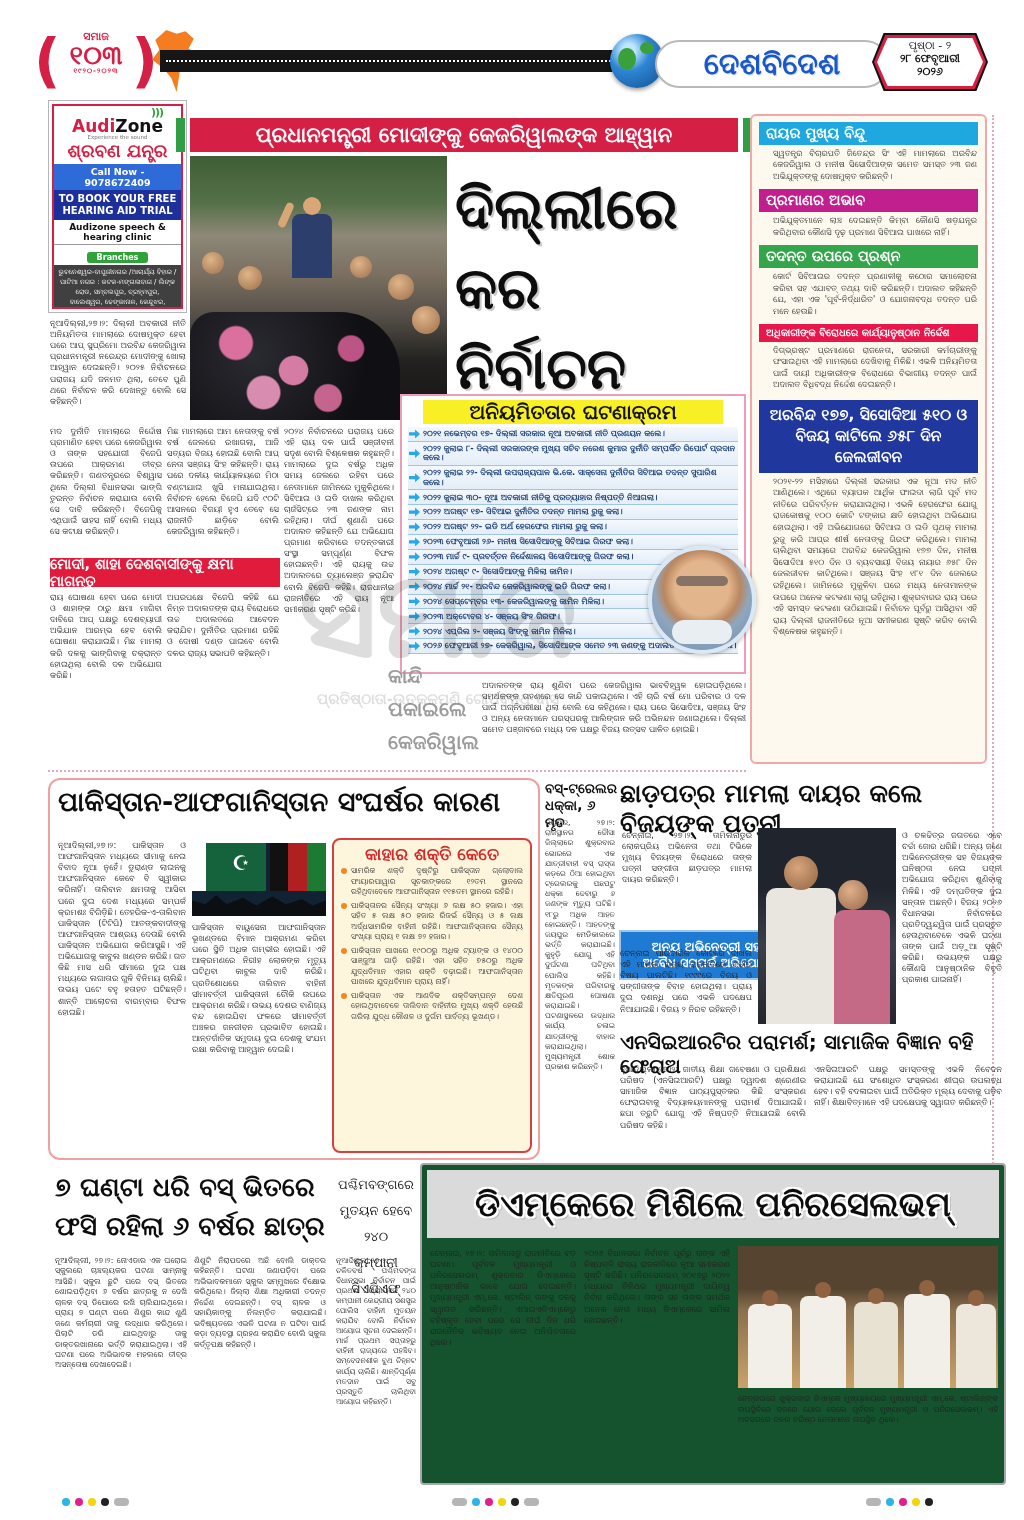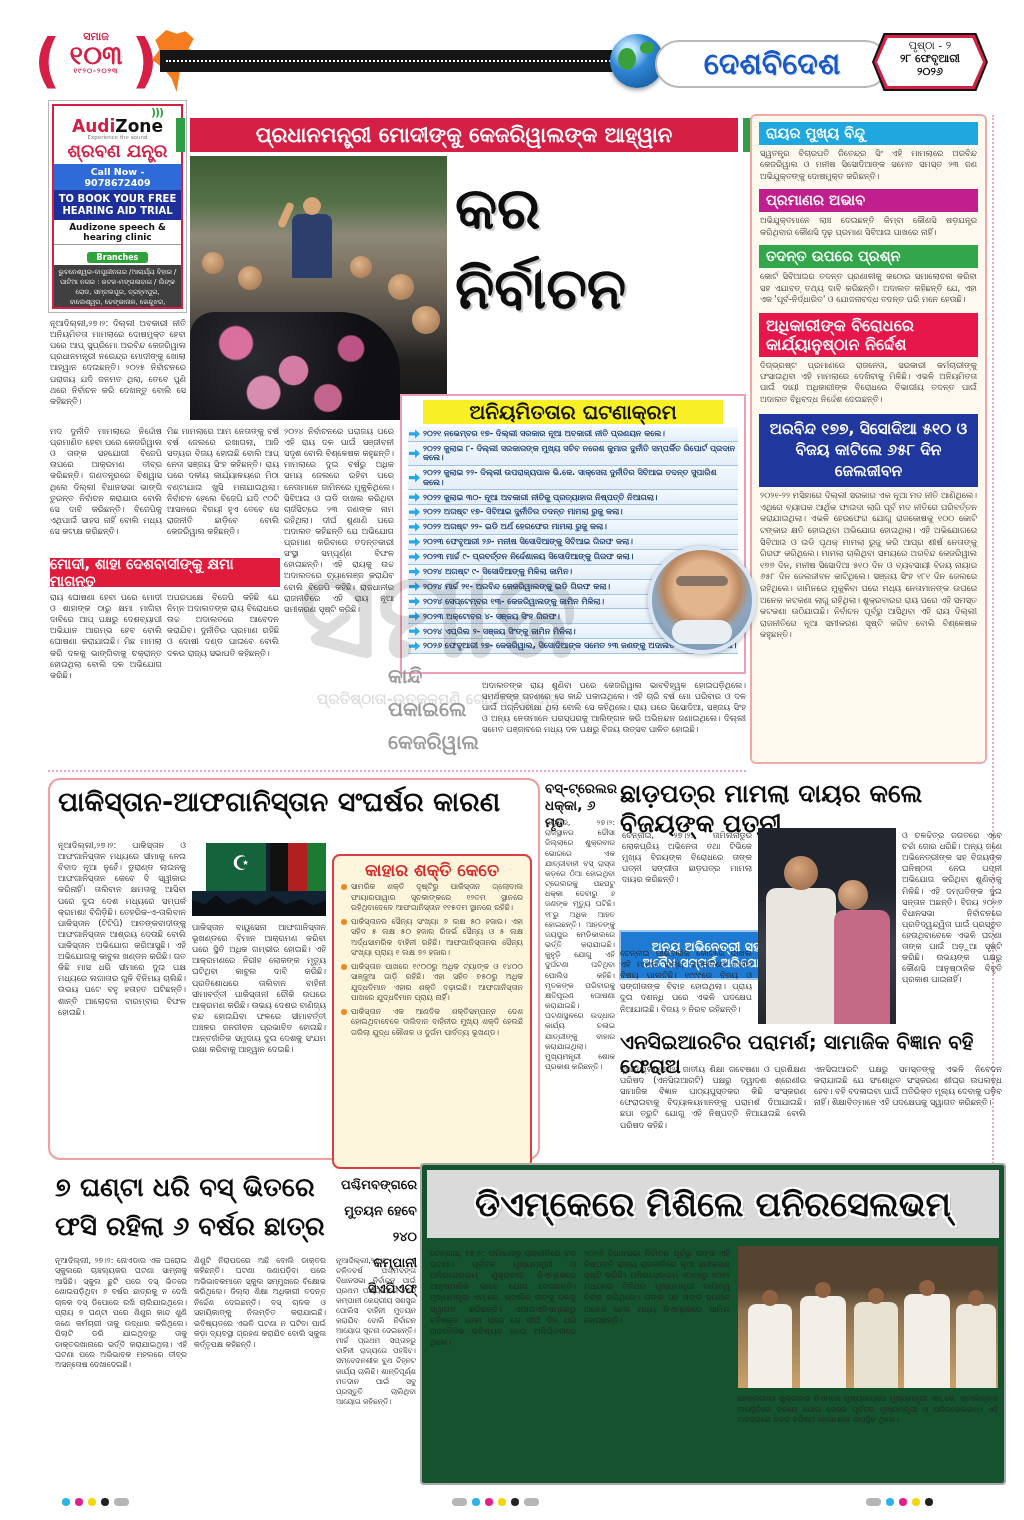--- a/index.html
+++ b/index.html
@@ -58,22 +58,22 @@
     background:radial-gradient(circle at 20% 30%,rgba(238,120,170,.9) 0 8%,transparent 9%),
                radial-gradient(circle at 45% 55%,rgba(244,140,185,.85) 0 10%,transparent 11%),
                radial-gradient(circle at 70% 35%,rgba(230,100,160,.8) 0 7%,transparent 8%),
                radial-gradient(circle at 32% 75%,rgba(248,160,200,.85) 0 9%,transparent 10%),
                radial-gradient(circle at 60% 80%,rgba(238,120,170,.8) 0 8%,transparent 9%);}
   .lead-head{left:455px;top:168px;width:292px;height:240px;font-weight:800;color:#0d0d0d;font-size:57px;line-height:80px;
     text-shadow:2px 2px 0 #c9c9c9;}
   
   .rail{left:750px;top:114px;width:237px;height:650px;border:2px solid #f0a8a8;border-radius:6px;background:#fdf9ee;box-sizing:border-box;padding:6px 7px;}
   .rb-h{color:#fff;font-weight:800;font-size:14.5px;padding:3px 7px;margin-top:4px;}
-  .rb-h.small{font-size:16px;}
-  .rb-b{font-size:8.3px;line-height:1.38;text-align:justify;color:#333;padding:3px 1px;}
+  .rb-h.small{font-size:10px;}
+  .rb-b{font-size:8.3px;line-height:1.38;text-align:justify;color:#333;padding:3px 1px;margin-left:13px;}
   .jail-h{background:var(--c-navy);color:#fff;font-weight:800;font-size:15.5px;line-height:21px;text-align:center;padding:5px 4px;margin-top:6px;}
   
   .tlbox{left:400px;top:394px;width:346px;height:280px;border:2px solid #ef9db5;background:#fff;box-sizing:border-box;padding:3px 6px;}
   .tl-title{width:300px;margin:1px auto 3px;background:var(--c-yellow);text-align:center;font-size:20px;font-weight:800;color:#111;padding:0 0;}
   .tl-row{display:flex;align-items:center;border-bottom:1px solid #9fc4e4;padding:2.3px 0;background:linear-gradient(180deg,#f3f8fd,#e4eef8);}
   .tl-arrow{flex:0 0 11px;height:9px;margin:0 3px 0 1px;background:#29a8e8;
     clip-path:polygon(0 32%,55% 32%,55% 0,100% 50%,55% 100%,55% 68%,0 68%);}
   .tl-text{font-size:8.1px;font-weight:700;color:#1b3f77;line-height:1.15;}
   .kej-circle{left:648px;top:546px;width:100px;height:100px;border-radius:50%;border:4px solid #d9e8f4;z-index:4;
     background:radial-gradient(circle at 50% 38%,#e3b58c 0 34%,#b98760 48%,#8fa6bd 60%,#6f8fb0 100%);box-shadow:0 1px 5px rgba(0,0,0,.3);}
@@ -92,41 +92,41 @@
   .hsep1{left:48px;top:770px;width:698px;border-top:2px dotted #e7a8b8;}
   .pak{left:48px;top:778px;width:492px;height:382px;border:2px solid #f0a0a0;border-radius:12px;box-sizing:border-box;}
   .pak-h{left:58px;top:786px;width:475px;font-size:27px;font-weight:800;color:#0d0d0d;}
   .flags{left:192px;top:843px;width:134px;height:73px;overflow:hidden;background:#123;}
   .flag-pk{position:absolute;left:0;top:0;width:74px;height:48px;background:#14633c;}
   .flag-pk::before{content:"";position:absolute;left:0;top:0;width:14px;height:48px;background:#fff;}
   .flag-pk::after{content:"☪";position:absolute;right:16px;top:8px;color:#fff;font-size:20px;}
   .flag-af{position:absolute;right:0;top:0;width:56px;height:48px;background:linear-gradient(90deg,#111 0 33%,#b02020 33% 66%,#1d7a33 66% 100%);}
   .flag-sold{position:absolute;left:0;bottom:0;width:134px;height:26px;background:#0c0f12;
     clip-path:polygon(0 100%,0 40%,10% 55%,18% 20%,26% 55%,38% 30%,48% 60%,60% 25%,70% 55%,82% 35%,90% 60%,100% 40%,100% 100%);}
-  .strength{left:332px;top:838px;width:200px;height:315px;border:2px solid #d84040;border-radius:8px;background:#fdf5dc;box-sizing:border-box;padding:4px 7px;margin-top:16px;}
+  .strength{left:332px;top:838px;width:200px;height:315px;border:2px solid #d84040;border-radius:8px;background:#fdf5dc;box-sizing:border-box;padding:4px 7px;}
   .strength-h{text-align:center;color:#d82828;font-size:17px;font-weight:800;margin-bottom:2px;}
   .s-b{position:relative;font-size:7.8px;line-height:1.35;text-align:justify;color:#333;padding-left:10px;margin-bottom:3px;}
   .s-b::before{content:"";position:absolute;left:0;top:2px;width:6px;height:6px;border-radius:50%;background:#f08a1e;}
   
   .bus-h{left:545px;top:780px;width:72px;font-size:13.5px;font-weight:800;line-height:17px;color:#0d0d0d;}
   .bus-b{left:545px;top:818px;width:70px;height:338px;font-size:7.6px;}
   
   .vij-h{left:620px;top:779px;width:388px;font-size:25px;font-weight:800;color:#0d0d0d;}
   .vij-box{left:619px;top:897px;width:170px;height:46px;border:2px solid #9cc6ee;background:#1e7ad2;color:#fff;
     display:flex;align-items:center;justify-content:center;text-align:center;font-size:12.5px;font-weight:800;line-height:16px;margin-top:33px;}
   .vij-photo{left:758px;top:828px;width:138px;height:196px;overflow:hidden;background:linear-gradient(180deg,#20242c 0 30%,#3a3f49 60%,#23262c 100%);}
   .vp-h1{position:absolute;left:26px;top:28px;width:34px;height:34px;border-radius:50%;background:radial-gradient(circle at 40% 35%,#d8a57c,#8f6342);}
   .vp-h2{position:absolute;left:80px;top:52px;width:30px;height:30px;border-radius:50%;background:radial-gradient(circle at 40% 35%,#e0b08a,#96684a);}
   .vp-b1{position:absolute;left:8px;top:60px;width:70px;height:140px;background:#e9e6df;border-radius:10px 10px 0 0;}
   .vp-b2{position:absolute;left:76px;top:82px;width:56px;height:120px;background:#c46a86;border-radius:10px 10px 0 0;}
   
   .nc-h{left:620px;top:1030px;width:390px;font-size:20px;font-weight:800;color:#0d0d0d;}
   
   .sb-h{left:55px;top:1168px;width:278px;font-size:26px;font-weight:800;line-height:39px;color:#0d0d0d;}
-  .bg-h{left:335px;top:1172px;width:82px;font-size:13px;font-weight:700;line-height:26px;text-align:right;color:#0d0d0d;}
+  .bg-h{left:335px;top:1172px;width:82px;font-size:13px;font-weight:400;line-height:26px;text-align:center;color:#0d0d0d;}
   .dmk{left:420px;top:1163px;width:586px;height:322px;border:2px solid #a8a8a8;border-radius:4px;box-sizing:border-box;background:#14532d;}
   .dmk-hband{position:absolute;left:5px;top:5px;right:5px;height:68px;background:#dadada;display:flex;align-items:center;justify-content:center;}
   .dmk-hband span{font-size:34px;font-weight:800;color:#0d0d0d;
     text-shadow:-2px -2px 0 #fff,2px -2px 0 #fff,-2px 2px 0 #fff,2px 2px 0 #fff,3px 3px 0 #bbb;}
   .dmk-photo{left:738px;top:1246px;width:260px;height:142px;overflow:hidden;background:linear-gradient(180deg,#564431 0 30%,#8a6f4e 45%,#caa36a 100%);}
   .dp-fig{position:absolute;bottom:0;background:#f2efe8;border-radius:8px 8px 0 0;}
   .dp-fig::before{content:"";position:absolute;left:50%;top:-14px;transform:translateX(-50%);width:16px;height:16px;border-radius:50%;background:#8f6342;}
   
   .marks{bottom:14px;display:flex;gap:5px;align-items:center;}
   .dot{width:8px;height:8px;border-radius:50%;}
@@ -191,20 +191,21 @@
     <span class="lp-head" style="left:48px;top:110px;width:24px;height:24px"></span>
     <span class="lp-head" style="left:160px;top:100px;width:22px;height:22px"></span>
     <span class="lp-head" style="left:198px;top:118px;width:26px;height:26px"></span>
     <span class="lp-head" style="left:222px;top:150px;width:28px;height:28px"></span>
     <div class="lp-man"></div>
     <div class="lp-car"></div>
     <div class="lp-petals"></div>
   </div>
 
   <div class="abs lead-head">
+    <div>ଦିଲ୍ଲୀରେ</div>
     <div>କର</div>
     <div>ନିର୍ବାଚନ</div>
   </div>
 
   <div class="abs txt" style="left:50px;top:318px;width:136px;height:104px">ନୂଆଦିଲ୍ଲୀ,୨୭।୨: ଦିଲ୍ଲୀ ଅବକାରୀ ନୀତି ଅନିୟମିତତା ମାମଲାରେ ଦୋଷମୁକ୍ତ ହେବା ପରେ ଆପ୍ ସୁପ୍ରିମୋ ଅରବିନ୍ଦ କେଜରିୱାଲ ପ୍ରଧାନମନ୍ତ୍ରୀ ନରେନ୍ଦ୍ର ମୋଦୀଙ୍କୁ ଖୋଲା ଆହ୍ୱାନ ଦେଇଛନ୍ତି। ୨୦୨୫ ନିର୍ବାଚନରେ ପରାଜୟ ଯଦି ଜନମତ ଥିଲା, ତେବେ ପୁଣି ଥରେ ନିର୍ବାଚନ କରି ଦେଖନ୍ତୁ ବୋଲି ସେ କହିଛନ୍ତି।</div>
   <div class="abs txt" style="left:50px;top:426px;width:112px;height:129px">ମଦ ଦୁର୍ନୀତି ମାମଲାରେ ନିର୍ଦ୍ଦୋଷ ପ୍ରମାଣିତ ହେବା ପରେ କେଜରିୱାଲ ଓ ତାଙ୍କ ସହଯୋଗୀ ବିଜେପି ଉପରେ ଆକ୍ରମଣ ତୀବ୍ର କରିଛନ୍ତି। ଗଣତନ୍ତ୍ରରେ ବିଶ୍ୱାସ ଥିଲେ ଦିଲ୍ଲୀ ବିଧାନସଭା ଭାଙ୍ଗି ତୁରନ୍ତ ନିର୍ବାଚନ କରାଯାଉ ବୋଲି ସେ ଦାବି କରିଛନ୍ତି। ବିଜେପିକୁ ଏଥିପାଇଁ ସାହସ ନାହିଁ ବୋଲି ମଧ୍ୟ ସେ କଟାକ୍ଷ କରିଛନ୍ତି।</div>
   <div class="abs txt" style="left:167px;top:426px;width:112px;height:129px">ମିଛ ମାମଲାରେ ଆମ ନେତାଙ୍କୁ ବର୍ଷ ବର୍ଷ ଜେଲରେ ରଖାଗଲା, ଆଜି ସତ୍ୟର ବିଜୟ ହୋଇଛି ବୋଲି ଆପ୍ ନେତା ସଞ୍ଜୟ ସିଂହ କହିଛନ୍ତି। ରାୟ ପରେ ଦଳୀୟ କାର୍ଯ୍ୟାଳୟରେ ମିଠା ବଣ୍ଟାଯାଇ ଖୁସି ମନାଯାଇଥିଲା। ନିର୍ବାଚନ ହେଲେ ବିଜେପି ଯଦି ୯୦ଟି ଆସନରେ ବିଜୟୀ ହୁଏ ତେବେ ସେ ରାଜନୀତି ଛାଡ଼ିବେ ବୋଲି କେଜରିୱାଲ କହିଛନ୍ତି।</div>
   <div class="abs txt" style="left:284px;top:426px;width:110px;height:344px">୨୦୨୪ ନିର୍ବାଚନରେ ପରାଜୟ ପରେ ଏହି ରାୟ ଦଳ ପାଇଁ ସଞ୍ଜୀବନୀ ସଦୃଶ ବୋଲି ବିଶ୍ଳେଷକ କହୁଛନ୍ତି। ମାମଲାରେ ଦୁଇ ବର୍ଷରୁ ଅଧିକ ସମୟ ଜେଲରେ ରହିବା ପରେ ନେତାମାନେ ଜାମିନରେ ମୁକୁଳିଥିଲେ। ସିବିଆଇ ଓ ଇଡି ଦାଖଲ କରିଥିବା ଚାର୍ଜସିଟ୍‌ରେ ୨୩ ଜଣଙ୍କ ନାମ ରହିଥିଲା। ଦୀର୍ଘ ଶୁଣାଣି ପରେ ଅଦାଲତ କହିଛନ୍ତି ଯେ ଅଭିଯୋଗ ପ୍ରମାଣ କରିବାରେ ତଦନ୍ତକାରୀ ସଂସ୍ଥା ସମ୍ପୂର୍ଣ୍ଣ ବିଫଳ ହୋଇଛନ୍ତି। ଏହି ରାୟକୁ ଉଚ୍ଚ ଅଦାଲତରେ ଚ୍ୟାଲେଞ୍ଜ କରାଯିବ ବୋଲି ବିଜେପି କହିଛି। ରାଜଧାନୀର ରାଜନୀତିରେ ଏହି ରାୟ ନୂଆ ସମୀକରଣ ସୃଷ୍ଟି କରିଛି।</div>
   <div class="abs band">
     <span>ମୋଦୀ, ଶାହା ଦେଶବାସୀଙ୍କୁ କ୍ଷମା ମାଗନ୍ତୁ</span>

